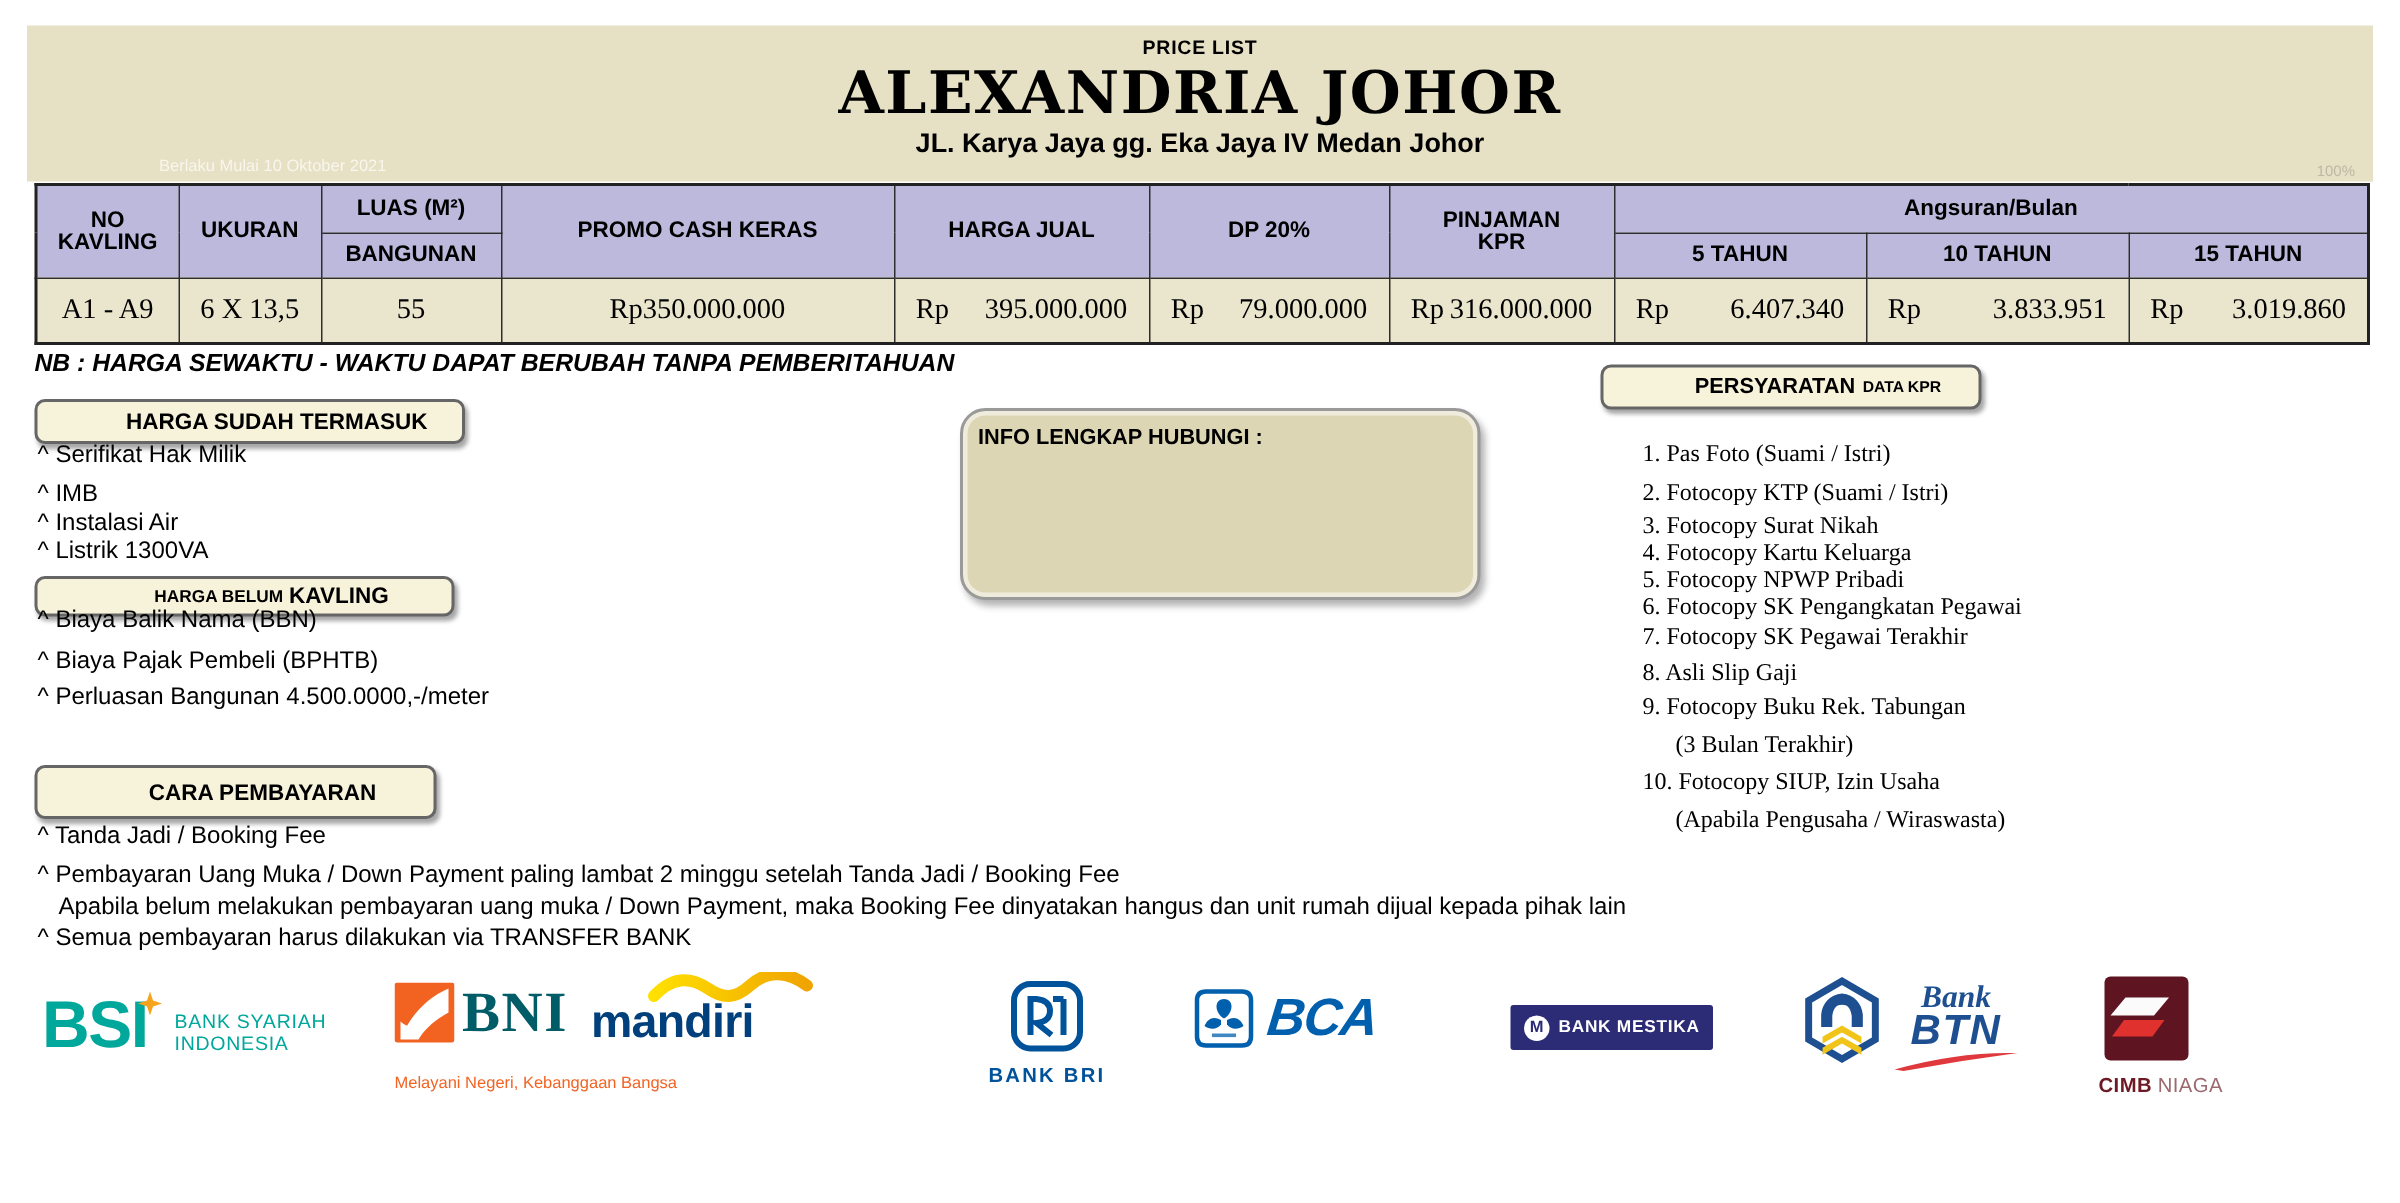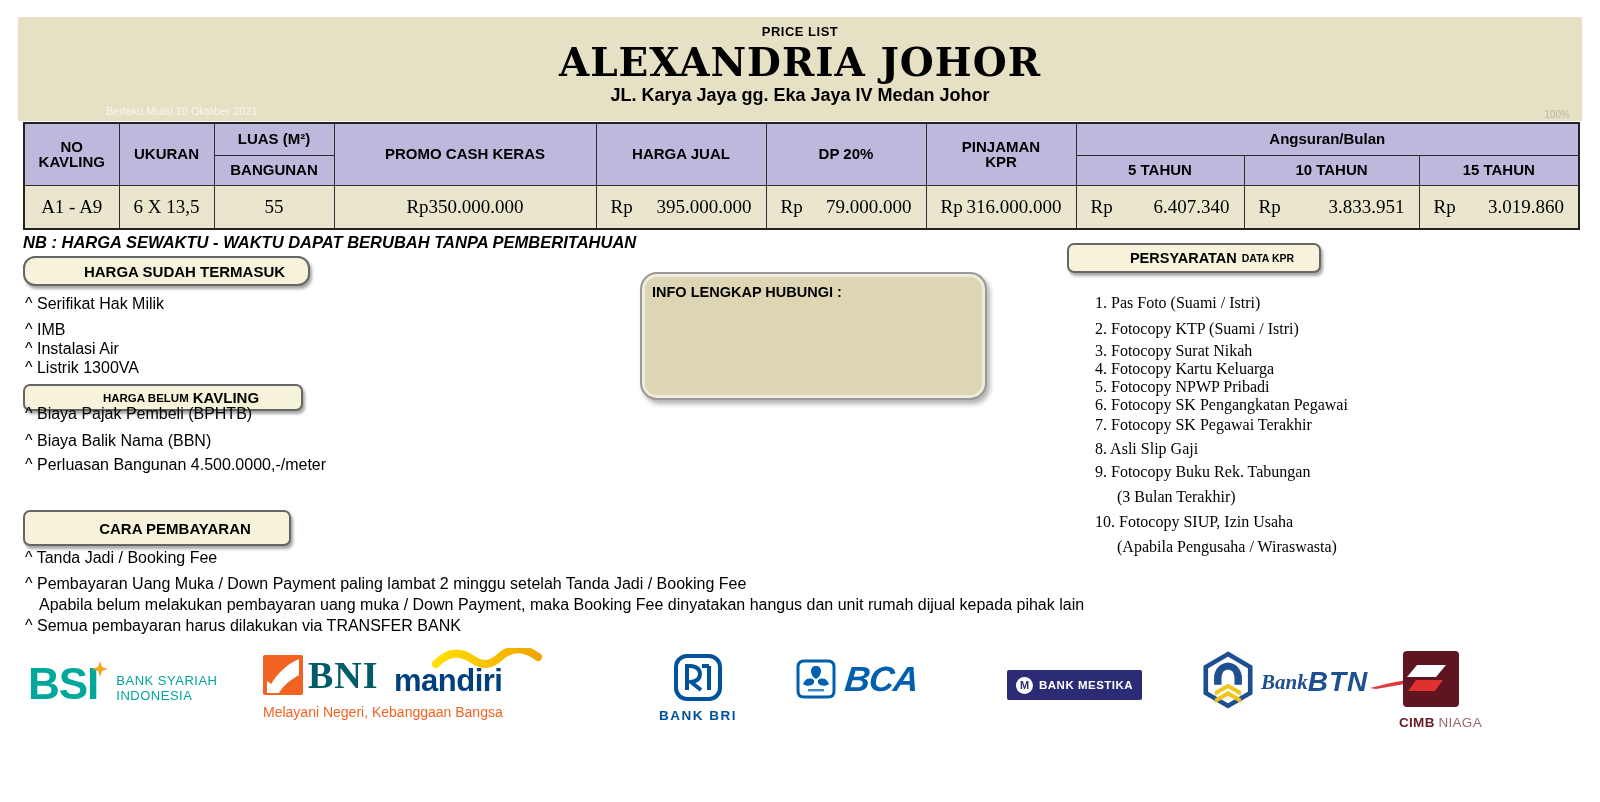--- a/index.html
+++ b/index.html
@@ -28,21 +28,21 @@
   .money{display:flex;justify-content:space-between;align-items:baseline;padding:0 10px;}
   .money span{font-family:"Liberation Serif",serif;}
 
   
   .nb{position:absolute;left:23px;top:233px;font-size:16.5px;font-weight:bold;font-style:italic;}
 
   
   .tag{position:absolute;background:#f7f2da;border:2px solid #666;border-radius:7px;
        box-shadow:2px 3px 3px rgba(60,60,60,.45);display:flex;align-items:center;justify-content:center;
        font-weight:bold;color:#000;padding-left:36px;}
-  .tag-hs{left:23px;top:256px;width:247px;height:26px;font-size:15px;border-radius:12px;}
+  .tag-hs{left:23px;top:266px;width:247px;height:26px;font-size:15px;}
   .tag-hb{left:23px;top:384px;width:240px;height:23px;font-size:15px;}
   .tag-hb .small{font-size:11.5px;margin-right:4px;}
   .tag-cp{left:23px;top:510px;width:228px;height:32px;font-size:15px;}
   .tag-ps{left:1067px;top:243px;width:214px;height:26px;font-size:14.5px;}
   .tag-ps .small{font-size:10.5px;margin-left:5px;}
 
   
   .list{position:absolute;font-size:16px;}
   .hs-items{left:25px;top:294px;}
   .hs-items div{line-height:19px;}
@@ -78,39 +78,39 @@
   
   .logo{position:absolute;}
   .bsi{left:28px;top:662px;display:flex;align-items:center;}
   .bsi-abbr{font-size:44px;font-weight:bold;color:#00a79b;letter-spacing:-1px;line-height:44px;}
   .bsi-star{margin-left:-6px;margin-top:-30px;}
   .bsi-lines{display:flex;flex-direction:column;font-size:13px;color:#00a79b;margin-left:8px;line-height:15px;letter-spacing:.5px;margin-top:8px;}
 
   .bni{left:263px;top:655px;}
   .bni-row{display:flex;align-items:flex-start;}
   .bni-word{font-family:"Liberation Serif",serif;font-weight:bold;font-size:38px;line-height:40px;color:#005c66;margin-left:5px;letter-spacing:1px;}
-  .bni-tag{font-size:14px;color:#f26322;margin-top:7px;text-align:right;}
+  .bni-tag{font-size:11px;color:#f26322;margin-top:19px;text-align:right;}
 
   .mandiri{left:394px;top:648px;width:140px;height:50px;}
   .mandiri svg{position:absolute;left:38px;top:0;}
   .mandiri-word{position:absolute;left:0;top:15px;font-size:31px;font-weight:bold;color:#01407c;letter-spacing:-.5px;}
 
   .bri{left:658px;top:653px;width:80px;text-align:center;}
   .bri-label{font-size:13.5px;font-weight:bold;color:#00529b;letter-spacing:1.5px;margin-top:1px;}
 
   .bca{left:795px;top:658px;display:flex;align-items:center;}
   .bca-word{font-size:35px;font-weight:bold;font-style:italic;color:#0060ae;margin-left:8px;transform:skewX(-6deg);letter-spacing:-1px;}
 
   .mestika{left:1007px;top:670px;height:30px;background:#2b2b76;border-radius:2px;display:flex;align-items:center;padding:0 9px;}
   .m-circle{width:17px;height:17px;border-radius:50%;background:#fff;color:#2b2b76;font-size:11px;font-weight:bold;
             display:flex;align-items:center;justify-content:center;margin-right:6px;}
   .mestika .m-name{color:#fff;font-size:11.5px;font-weight:bold;letter-spacing:.5px;white-space:nowrap;}
 
   .btn-bank{left:1203px;top:650px;display:flex;}
-  .btn-texts{margin-left:8px;margin-top:4px;display:flex;align-items:center;}
+  .btn-texts{margin-left:8px;margin-top:4px;display:flex;flex-direction:column;align-items:center;}
   .btn-l1{font-family:"Liberation Serif",serif;font-style:italic;font-weight:bold;font-size:21px;color:#1d4f91;line-height:20px;}
   .btn-l2{font-style:italic;font-weight:bold;font-size:28px;color:#1d4f91;line-height:26px;letter-spacing:1px;}
 
   .cimb{left:1399px;top:650px;width:64px;text-align:center;}
   .cimb-text{margin-top:3px;font-size:13.5px;white-space:nowrap;}
   .cimb-bold{font-weight:bold;color:#6d1a24;letter-spacing:.3px;}
   .cimb-light{color:#9a6a6e;letter-spacing:.3px;}
 </style>
 </head>
 <body>
@@ -212,22 +212,22 @@
     <div>^ IMB</div>
     <div>^ Instalasi Air</div>
     <div>^ Listrik 1300VA</div>
   </div>
 
   <div class="tag tag-hb">
     <span class="small">HARGA BELUM</span>
     <span>KAVLING</span>
   </div>
   <div class="list hb-items">
+    <div>^ Biaya Balik Nama (BBN)</div>
     <div>^ Biaya Pajak Pembeli (BPHTB)</div>
-    <div>^ Biaya Balik Nama (BBN)</div>
     <div>^ Perluasan Bangunan 4.500.0000,-/meter</div>
   </div>
 
   <div class="tag tag-cp">
     <span>CARA PEMBAYARAN</span>
   </div>
   <div class="list cp-items">
     <div>^ Tanda Jadi / Booking Fee</div>
     <div>^ Pembayaran Uang Muka / Down Payment paling lambat 2 minggu setelah Tanda Jadi / Booking Fee</div>
     <div>Apabila belum melakukan pembayaran uang muka / Down Payment, maka Booking Fee dinyatakan hangus dan unit rumah dijual kepada pihak lain</div>

